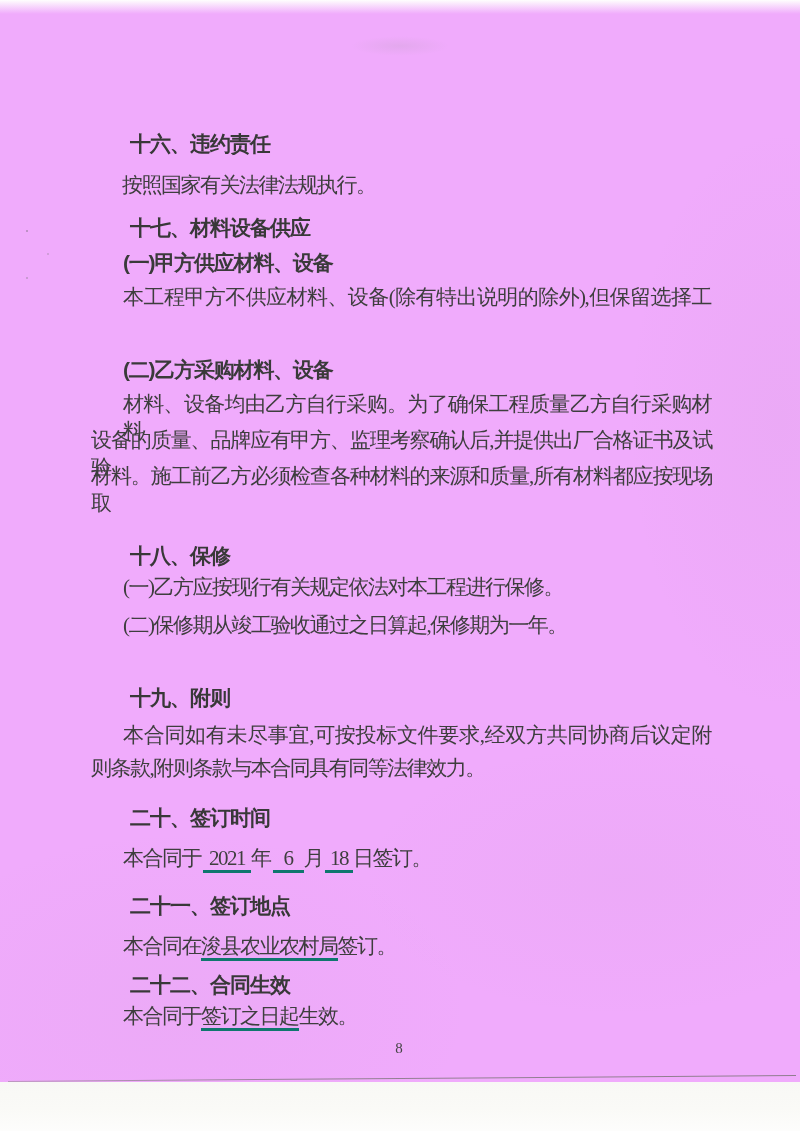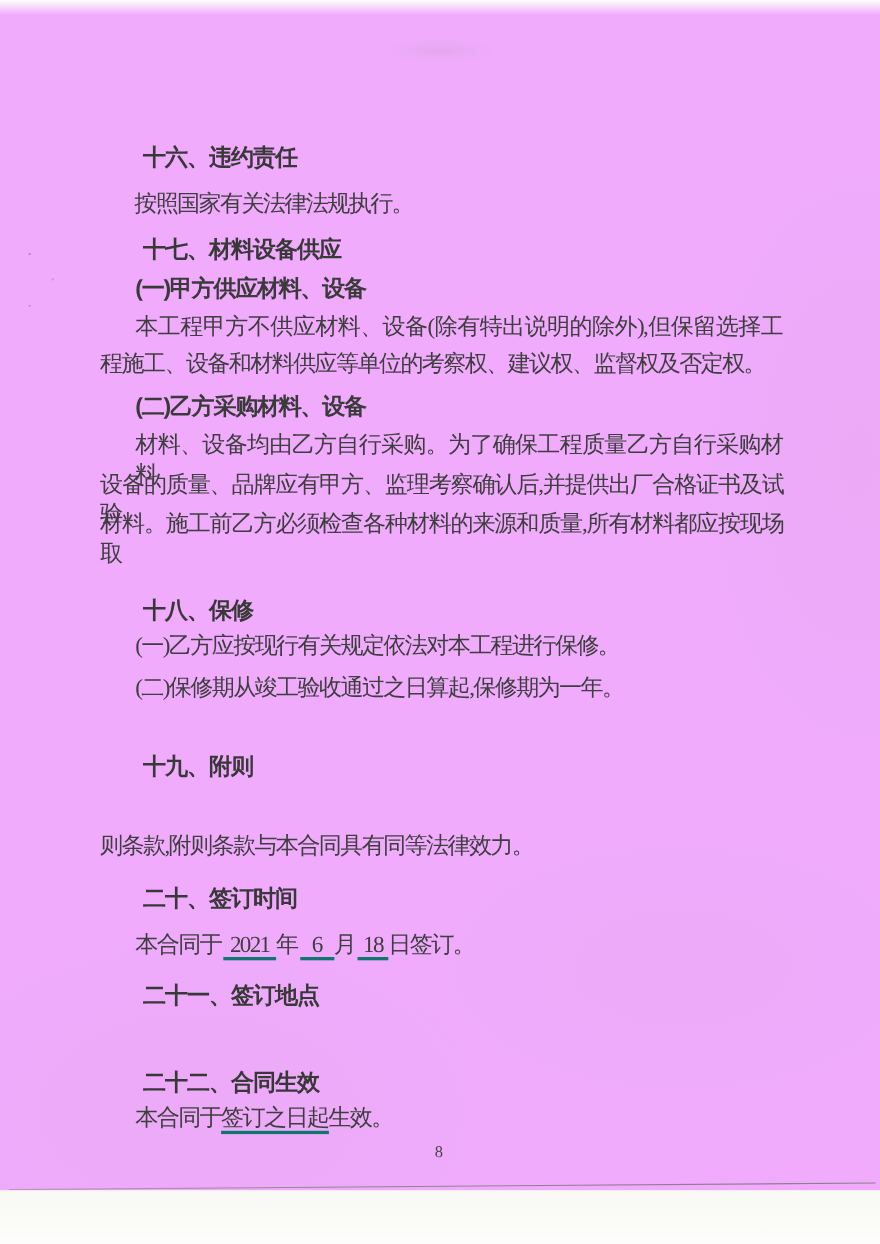--- a/index.html
+++ b/index.html
@@ -101,39 +101,42 @@
 </head>
 <body>
 
 <div class="scan-page">
 
   <div class="line heading" style="top:130px; left:130px;">十六、违约责任</div>
   <div class="line" style="top:172px; left:122px;">按照国家有关法律法规执行。</div>
   <div class="line heading" style="top:214px; left:130px;">十七、材料设备供应</div>
   <div class="line sub" style="top:249px; left:123px;">(一)甲方供应材料、设备</div>
   <div class="line fill w588" style="top:284px; left:123px;">本工程甲方不供应材料、设备(除有特出说明的除外),但保留选择工</div>
-  <div class="line" style="top:317px; left:91px;">程施工、设备和材料供应等单位的考察权、建议权、监督权及否定权。</div>
   <div class="line sub" style="top:356px; left:123px;">(二)乙方采购材料、设备</div>
   <div class="line fill w588" style="top:391px; left:123px;">材料、设备均由乙方自行采购。为了确保工程质量乙方自行采购材料、</div>
   <div class="line fill w621" style="top:427px; left:91px;">设备的质量、品牌应有甲方、监理考察确认后,并提供出厂合格证书及试验</div>
   <div class="line fill w621" style="top:463px; left:91px;">材料。施工前乙方必须检查各种材料的来源和质量,所有材料都应按现场取</div>
   <div class="line heading" style="top:542px; left:130px;">十八、保修</div>
   <div class="line" style="top:574px; left:123px;">(一)乙方应按现行有关规定依法对本工程进行保修。</div>
   <div class="line" style="top:612px; left:123px;">(二)保修期从竣工验收通过之日算起,保修期为一年。</div>
   <div class="line heading" style="top:684px; left:130px;">十九、附则</div>
+  <div class="line fill w588" style="top:722px; left:123px;">本合同如有未尽事宜,可按投标文件要求,经双方共同协商后议定附</div>
   <div class="line" style="top:755px; left:91px;">则条款,附则条款与本合同具有同等法律效力。</div>
 
   <div class="line heading" style="top:804px; left:130px;">二十、签订时间</div>
 
   <div class="line" style="top:845px; left:123px;">
     <span class="seg">本合同于</span><span class="u pad-y">2021</span><span class="seg">年</span><span class="u pad-m">6</span><span class="seg">月</span><span class="u pad-d">18</span><span>日签订。</span>
   </div>
 
   <div class="line heading" style="top:892px; left:130px;">二十一、签订地点</div>
 
+  <div class="line" style="top:933px; left:123px;">
+    <span>本合同在</span><span class="u">浚县农业农村局</span><span>签订。</span>
+  </div>
 
   <div class="line heading" style="top:971px; left:130px;text-align:right;">二十二、合同生效</div>
 
   <div class="line" style="top:1003px; left:123px;">
     <span>本合同于</span><span class="u">签订之日起</span><span>生效。</span>
   </div>
 
   <div class="page-number">8</div>
 
   <div class="edge-line"></div>

